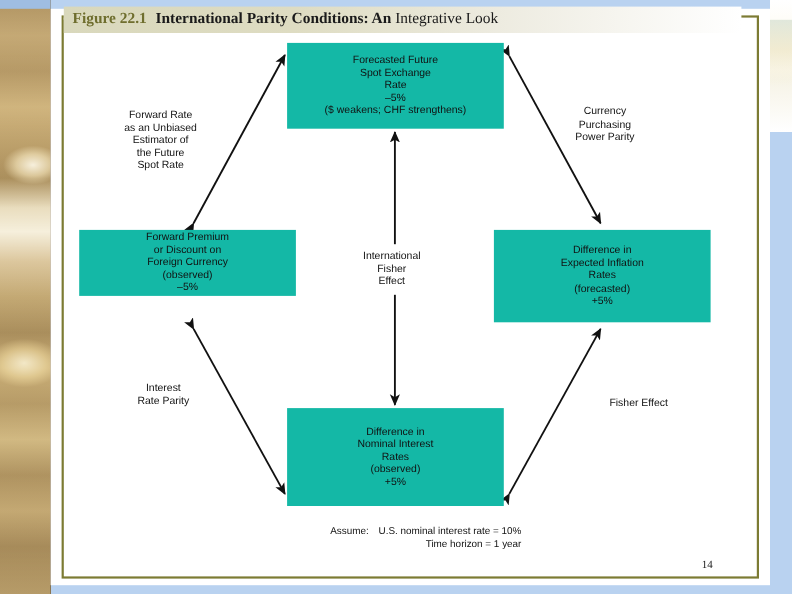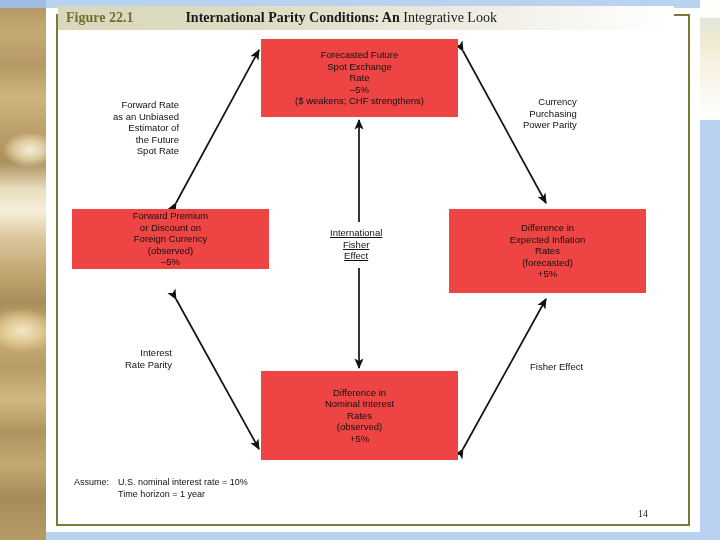--- a/index.html
+++ b/index.html
@@ -55,69 +55,69 @@
   }
   
   #frame-notch-left{
     position:absolute;left:58px;top:12px;width:20px;height:6px;background:#ffffff;
   }
 
   
   #title-band{
     position:absolute;left:58px;top:6px;width:616px;height:24px;
     background:linear-gradient(90deg,#d9d8bc 0%,#dedcc2 34%,#eceade 62%,#ffffff 100%);
-    display:flex;align-items:center;gap:28px;
+    display:flex;align-items:center;
   }
   #fig-num{
     color:#6f6e2e;font-weight:bold;font-size:14px;letter-spacing:0px;
     padding-left:8px;font-family:"Liberation Serif", serif;
   }
   #title-text{
-    color:#1a1a1a;font-weight:bold;font-size:14px;padding-left:24px;
+    color:#1a1a1a;font-weight:bold;font-size:14px;padding-left:8px;
     font-family:"Liberation Serif", serif;white-space:nowrap;
   }
   #title-text .light{font-weight:normal;}
 
   
   #diagram{position:absolute;left:0;top:0;width:720px;height:540px;}
   svg#arrows{position:absolute;left:0;top:0;width:720px;height:540px;}
 
   .pbox{
-    position:absolute;background:#ef4444;
+    position:absolute;background:#14b8a6;
     display:flex;flex-direction:column;align-items:center;justify-content:center;
     text-align:center;color:#111;font-size:9.5px;line-height:11.5px;
     font-family:"Liberation Sans", sans-serif;
   }
   .pbox span{display:block;white-space:nowrap;}
 
   #box-top   {left:261px;top:39px; width:197px;height:78px;}
   #box-left  {left:72px; top:209px;width:197px;height:60px;}
   #box-right {left:449px;top:209px;width:197px;height:84px;}
   #box-bottom{left:261px;top:371px;width:197px;height:89px;}
 
   .edge-label{
     position:absolute;color:#111;font-size:9.5px;line-height:11.5px;
-    font-family:"Liberation Sans", sans-serif;text-align:right;
+    font-family:"Liberation Sans", sans-serif;text-align:center;
   }
   .edge-label span{display:block;white-space:nowrap;}
   .edge-label.ctr{text-align:center;}
 
   #lab-forward  {left:113px;top:99px;}
   #lab-rpp      {left:523px;top:96px;}
-  #lab-ife      {left:330px;top:227px;text-decoration:underline;}
+  #lab-ife      {left:330px;top:227px;}
   #lab-irp      {left:125px;top:347px;}
-  #lab-fisher   {left:530px;top:361px;}
+  #lab-fisher   {left:554px;top:361px;}
 
   
   #assumptions{
     position:absolute;left:74px;top:477px;width:400px;
     font-size:9px;line-height:11.5px;color:#111;
     font-family:"Liberation Sans", sans-serif;
   }
-  #assumptions .row{display:flex;}
+  #assumptions .row{display:flex;justify-content:flex-end;}
   #assumptions .lead{width:44px;flex:none;}
   #assumptions .ind{width:44px;flex:none;}
 
   
   #page-number{
     position:absolute;left:638px;top:508px;
     font-size:10px;color:#1a1a1a;
     font-family:"Liberation Serif", serif;
   }
   #right-rail{

